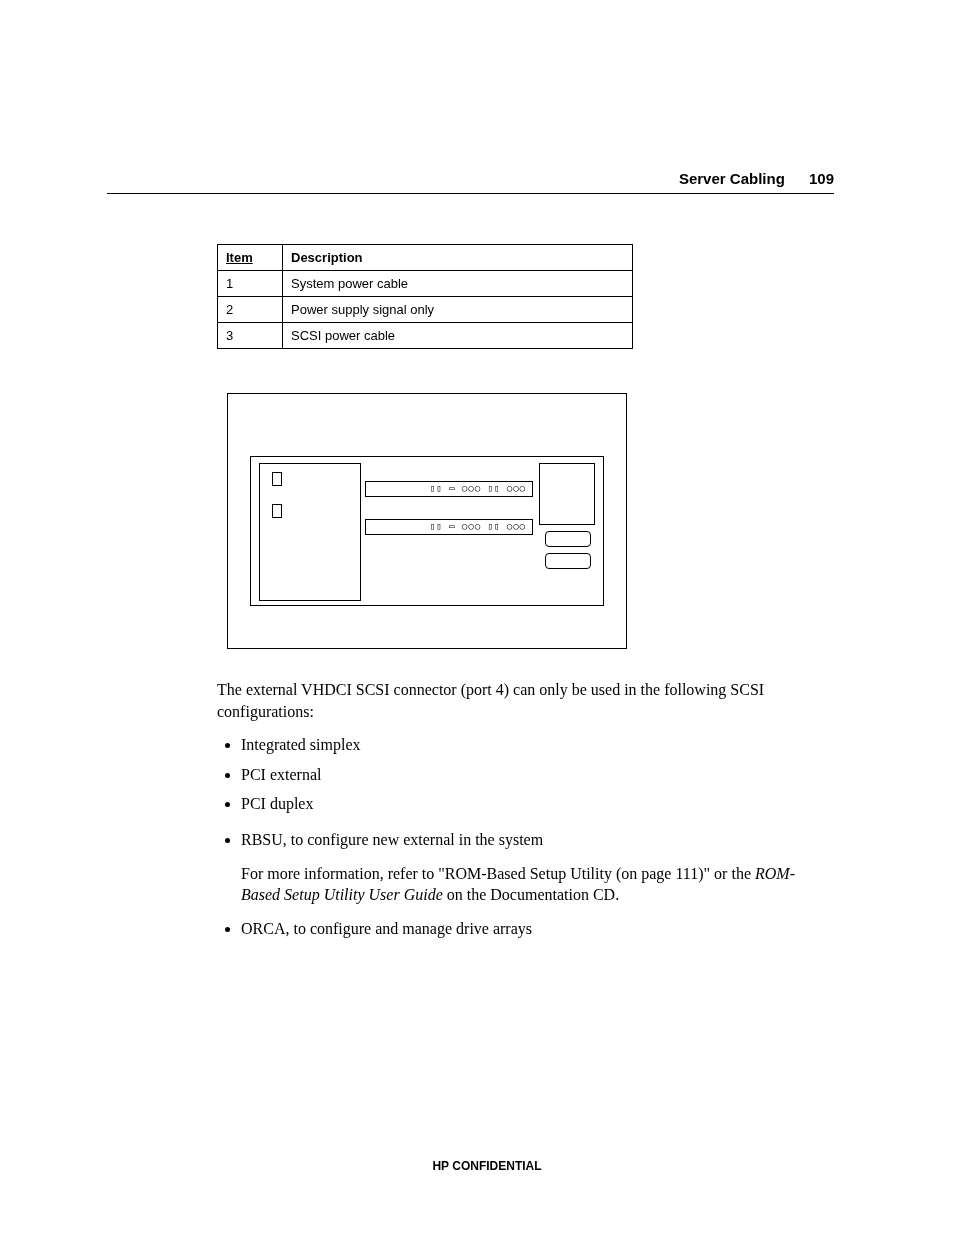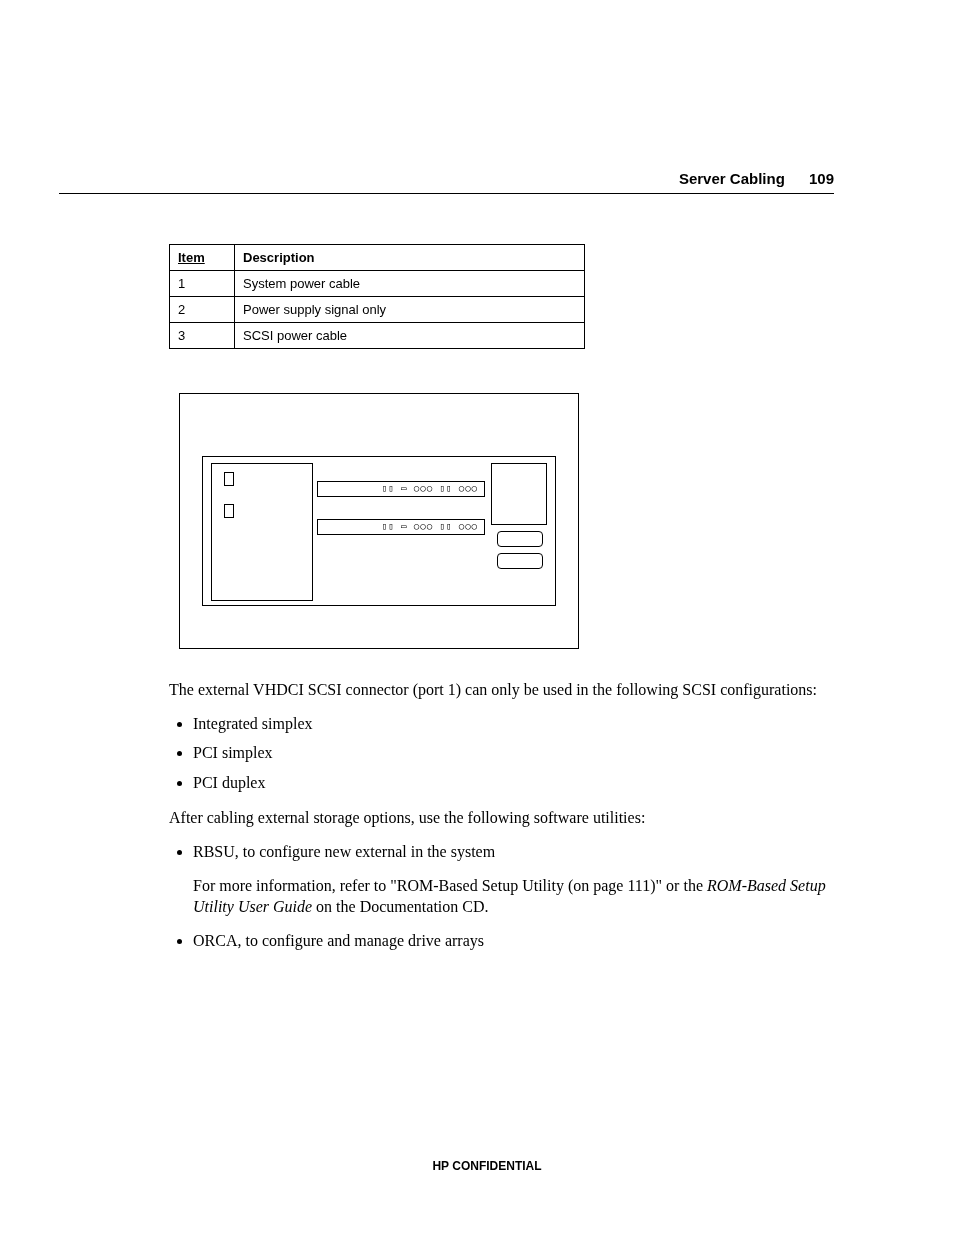--- a/index.html
+++ b/index.html
@@ -6,21 +6,21 @@
     margin: 0;
     padding: 0;
     background: #fff;
     font-family: "Times New Roman", Times, serif;
     color: #000;
     width: 954px;
     height: 1235px;
     position: relative;
   }
   .page {
-    padding: 170px 120px 0 59px;
+    padding: 170px 120px 0 107px;
     box-sizing: border-box;
     position: relative;
     height: 100%;
   }
   .running-head {
     text-align: right;
     font-family: Arial, Helvetica, sans-serif;
     font-weight: bold;
     font-size: 15px;
     padding-bottom: 6px;
@@ -207,27 +207,26 @@
         </div>
       <div class="port-col">
         <div class="hex"></div>
         <div class="serial"></div>
         <div class="serial"></div>
       </div>
     </div>
   </div>
 
   <div class="content">
-    <p>The external VHDCI SCSI connector (port 1) can only be used in the following SCSI configurations:</p>
+    <p>The external VHDCI SCSI connector (port 4) can only be used in the following SCSI configurations:</p>
     <ul>
       <li>Integrated simplex</li>
-      <li>PCI simplex</li>
+      <li>PCI external</li>
       <li>PCI duplex</li>
     </ul>
-    <p>After cabling external storage options, use the following software utilities:</p>
     <ul>
       <li>
         <span>RBSU, to configure new external in the system</span>
         <p style="margin-top:12px;">
           <span>For more information, refer to "ROM-Based Setup Utility (on page 111)" or the </span><span class="italic">ROM-Based Setup Utility User Guide</span><span> on the Documentation CD.</span>
         </p>
       </li>
       <li>ORCA, to configure and manage drive arrays</li>
     </ul>
   </div>

